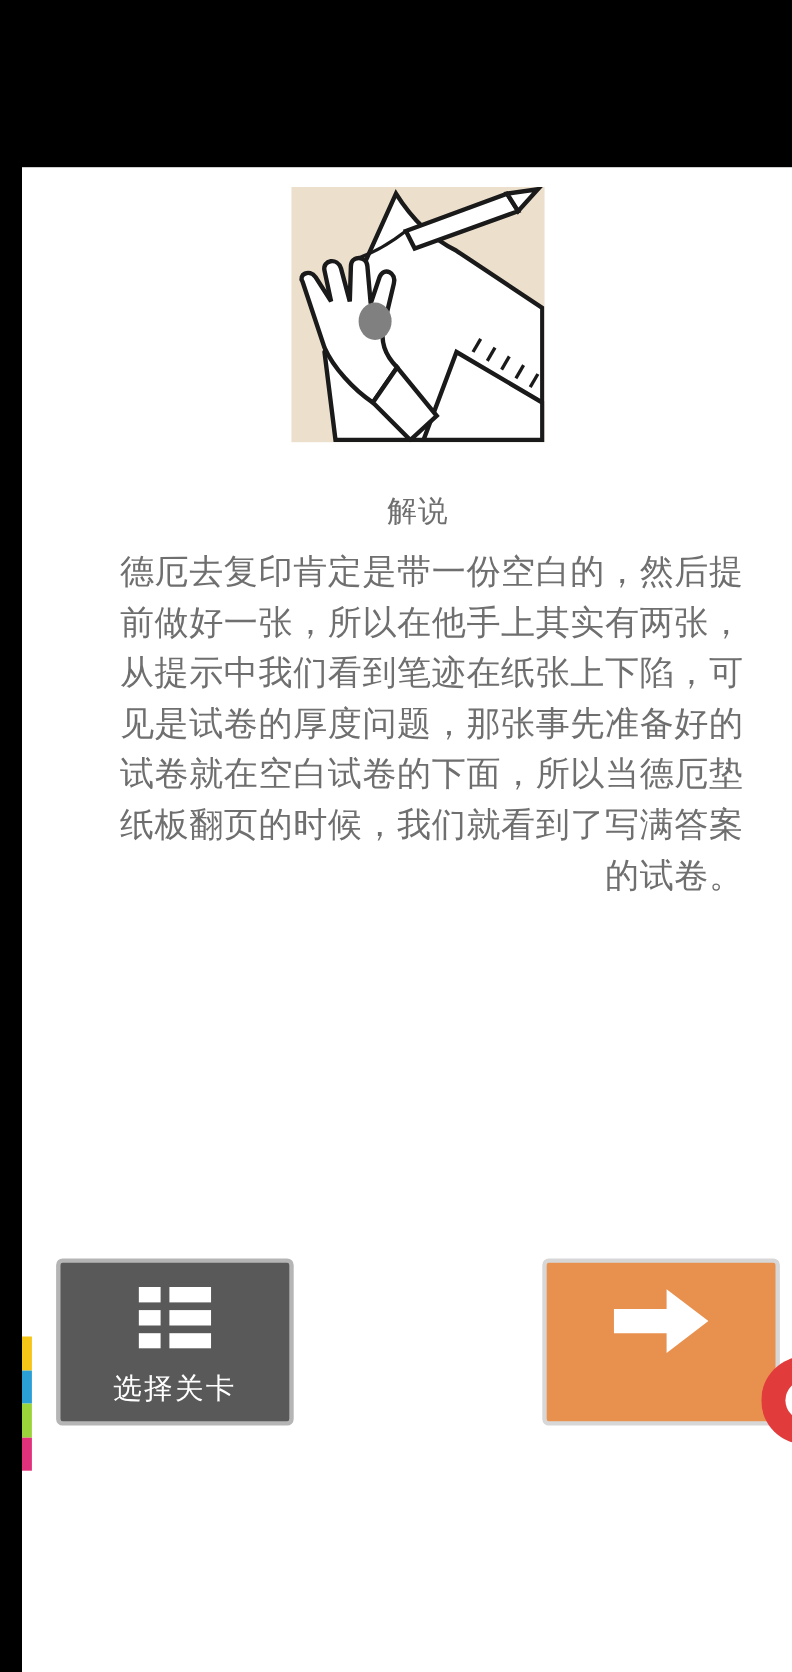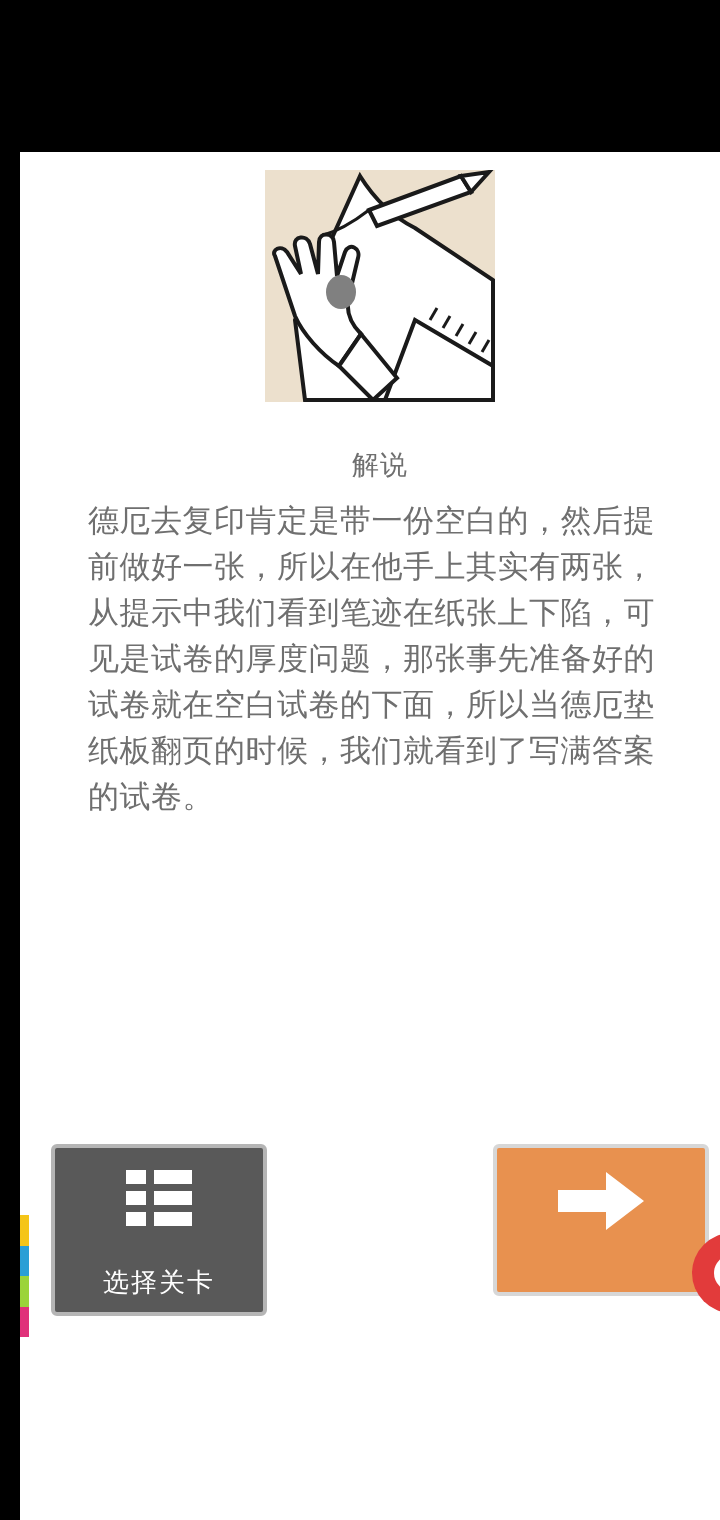--- a/index.html
+++ b/index.html
@@ -50,35 +50,35 @@
   }
   .explain-body {
     position: absolute;
     left: 68px;
     top: 345px;
     width: 588px;
     font-size: 31px;
     line-height: 46px;
     color: #6f6f6f;
     letter-spacing: 0.5px;
-    text-align: left;
+    text-align: right;
   }
 
   
   .btn {
     position: absolute;
     box-sizing: border-box;
     border-radius: 6px;
     cursor: pointer;
   }
   .btn-levels {
     left: 31px;
     top: 992px;
     width: 216px;
-    height: 172px;
+    height: 152px;
     background: #595959;
     border: 4px solid #b5b5b5;
   }
   .btn-next {
     left: 473px;
     top: 992px;
     width: 216px;
     height: 152px;
     background: #e8914f;
     border: 4px solid #d7d7d7;

